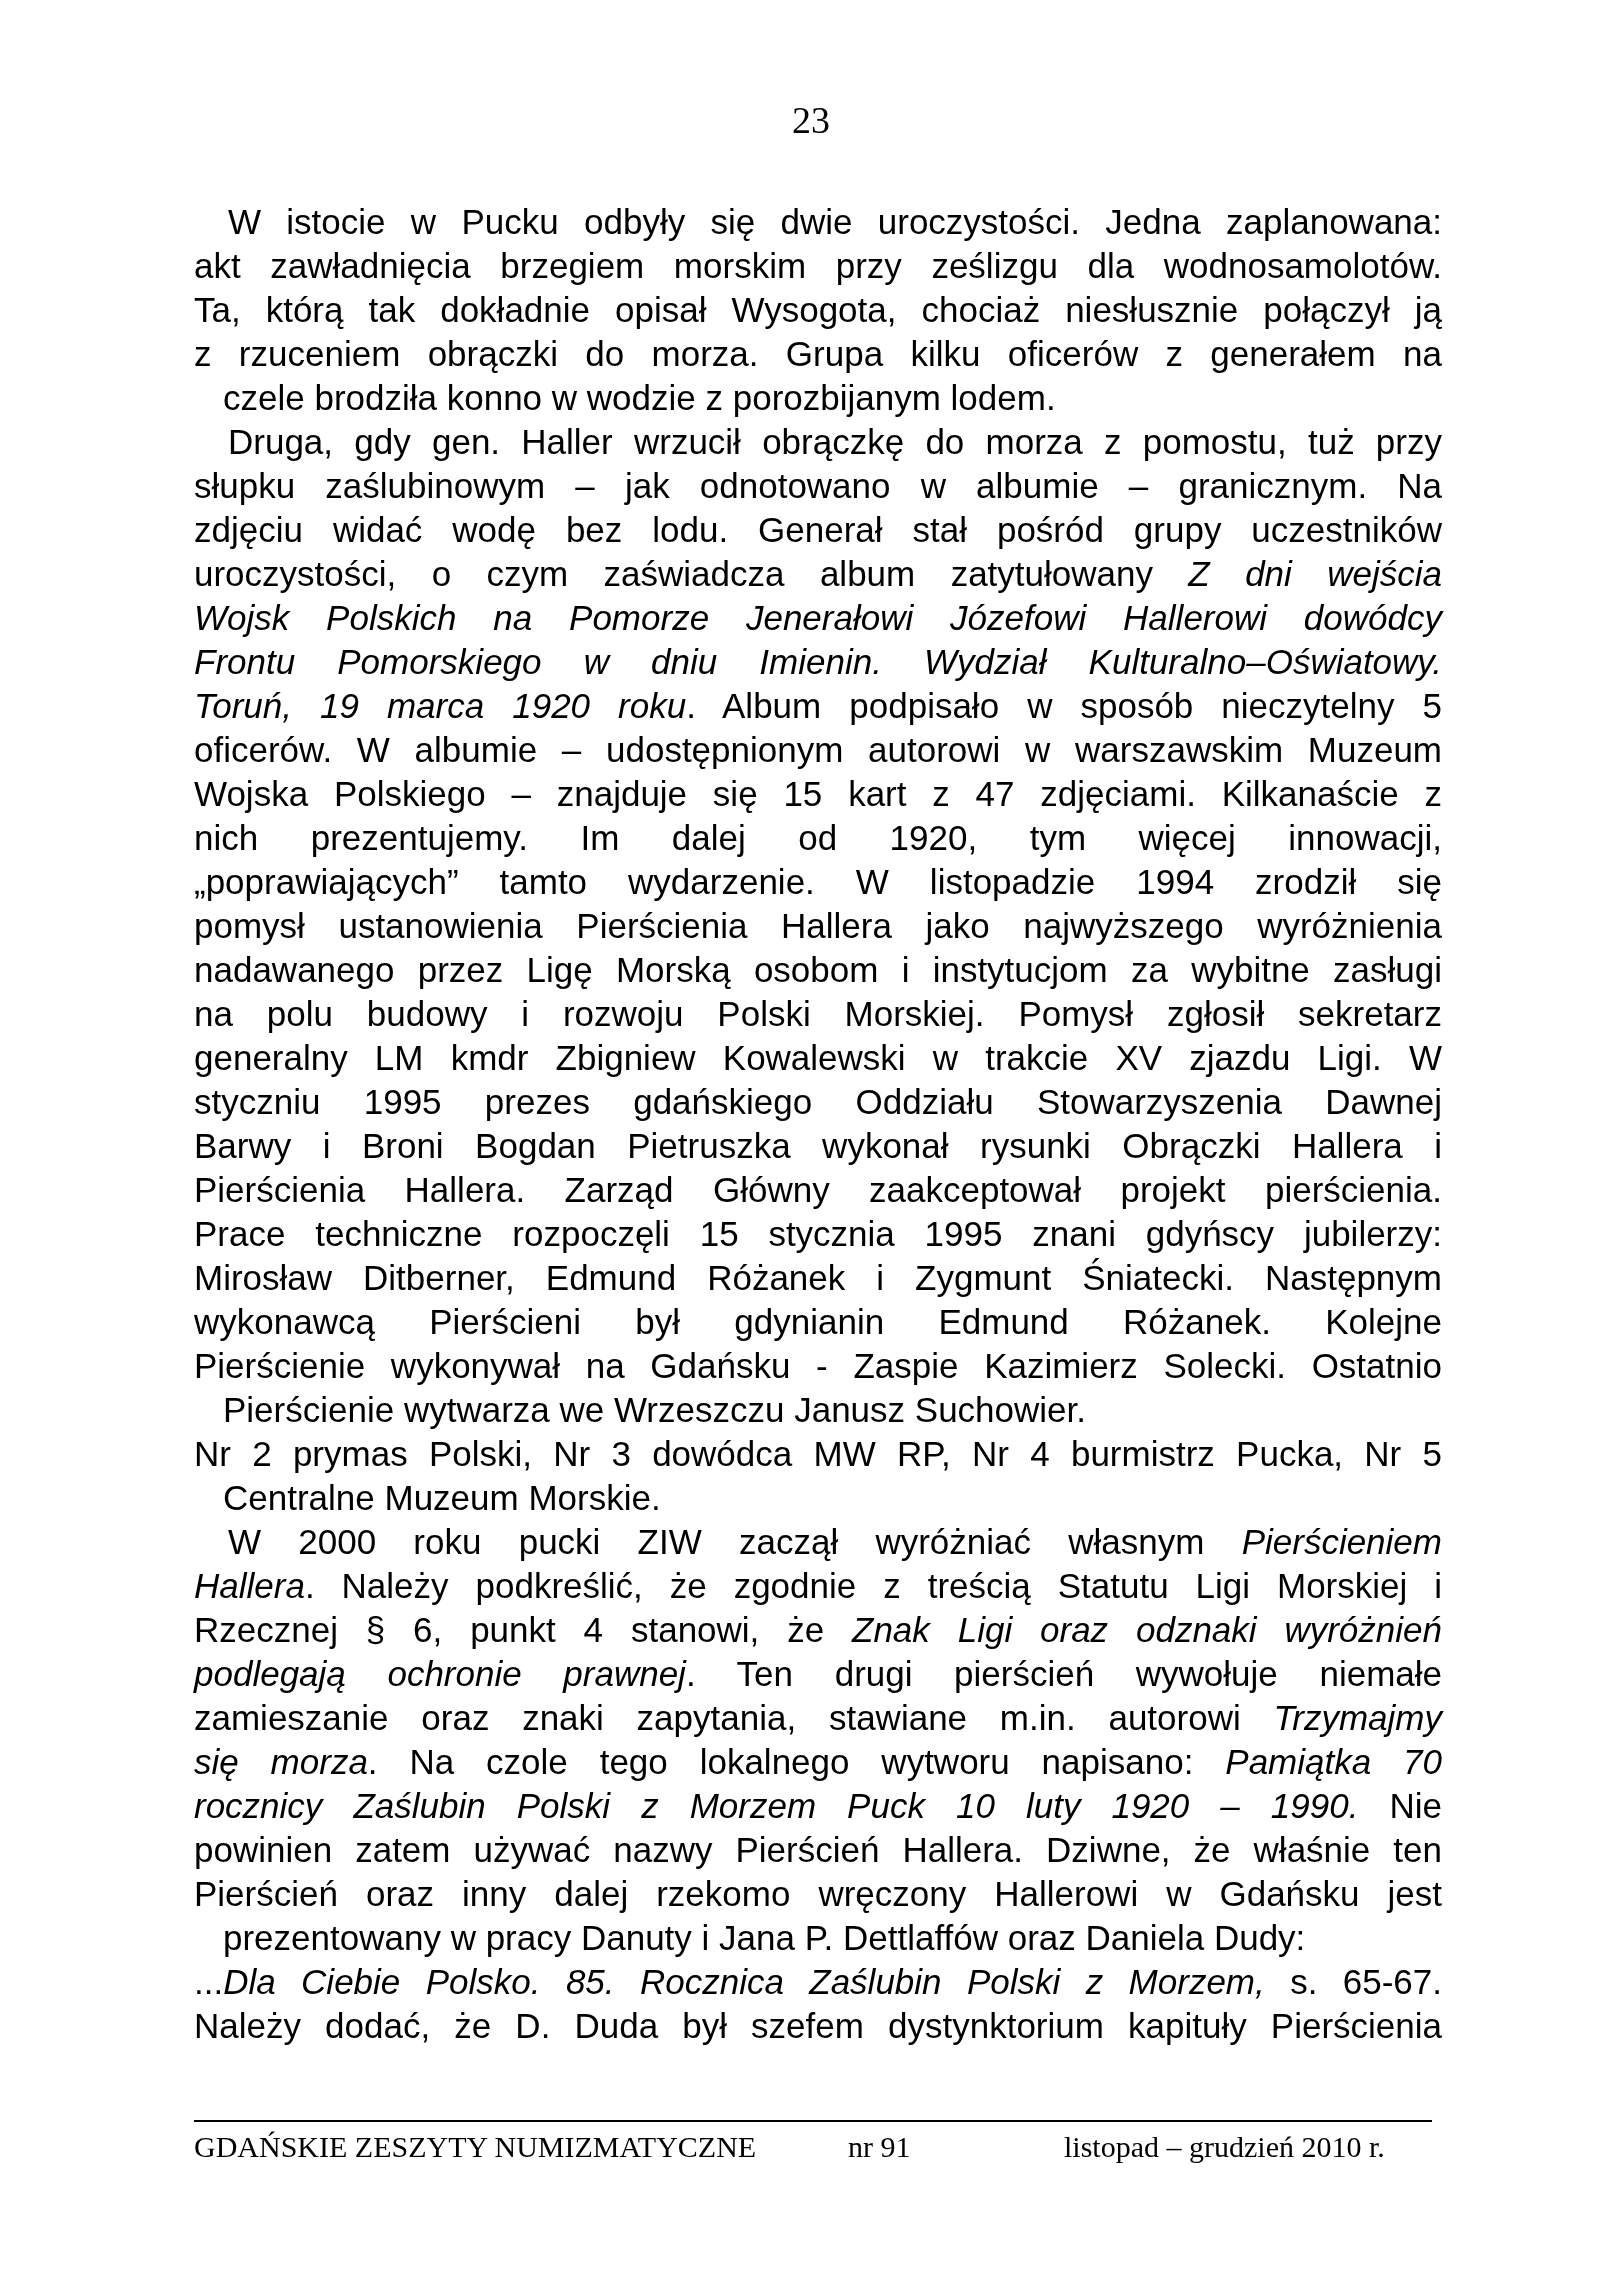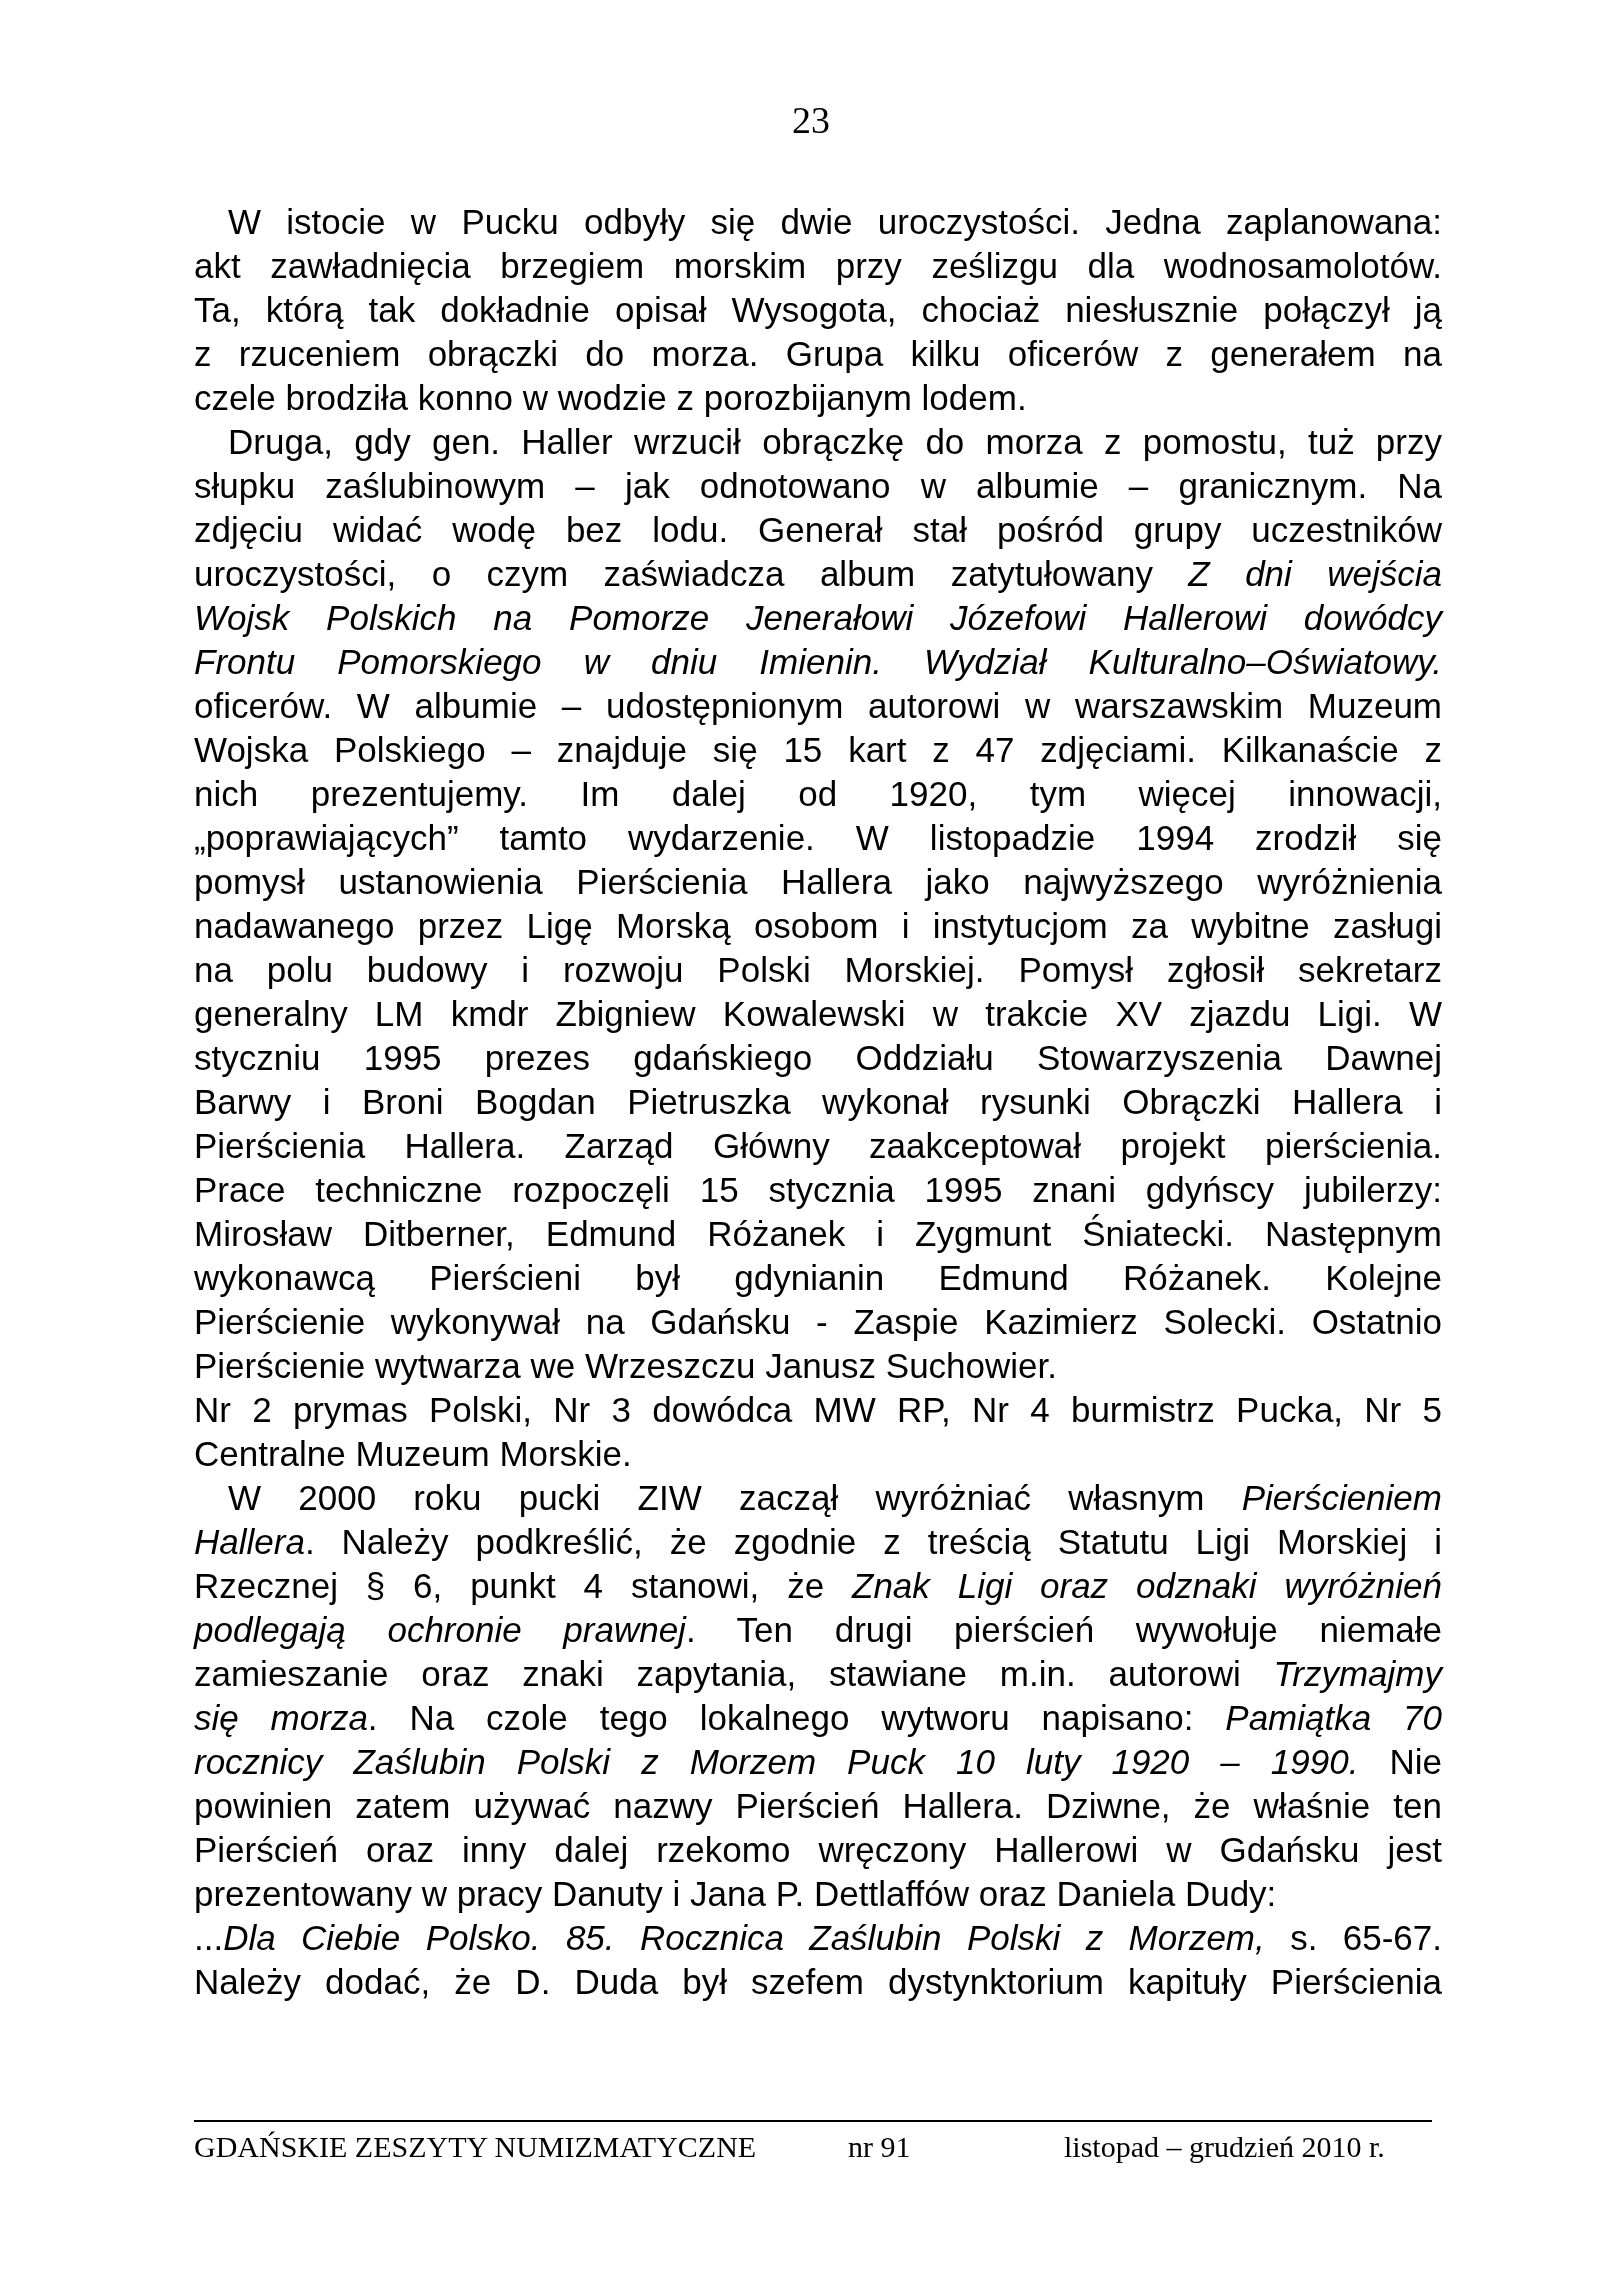--- a/index.html
+++ b/index.html
@@ -6,21 +6,21 @@
   body { width: 1622px; height: 2295px; position: relative; overflow: hidden; color: #000; }
   .page-number {
     position: absolute; top: 98px; left: 0; width: 1622px; text-align: center;
     font-family: "Liberation Serif", serif; font-size: 38px;
   }
   .body-text {
     position: absolute; top: 200px; left: 194px; width: 1248px;
     font-family: "Liberation Sans", sans-serif; font-size: 35px; line-height: 44px;
   }
   .line { display: block; white-space: nowrap; text-align: justify; text-align-last: justify; height: 44px; }
-  .line.last { text-align-last: left; }
+  .line.last { text-align-last: left; margin-left: 29px; }
   .line.indent { padding-left: 34px; }
   .seg-i { font-style: italic; }
   .footer-rule {
     position: absolute; top: 2120px; left: 194px; width: 1238px; height: 0;
     border-top: 2px solid #000;
   }
   .footer {
     position: absolute; top: 2127px; left: 194px; width: 1238px;
     font-family: "Liberation Serif", serif; font-size: 30px; line-height: 39px;
     white-space: nowrap;
@@ -40,20 +40,21 @@
     <span class="line"><span>akt zawładnięcia brzegiem morskim przy ześlizgu dla wodnosamolotów.</span></span>
     <span class="line"><span>Ta, którą tak dokładnie opisał Wysogota, chociaż niesłusznie połączył ją</span></span>
     <span class="line"><span>z rzuceniem obrączki do morza. Grupa kilku oficerów z generałem na</span></span>
     <span class="line last"><span>czele brodziła konno w wodzie z porozbijanym lodem.</span></span>
     <span class="line indent"><span>Druga, gdy gen. Haller wrzucił obrączkę do morza z pomostu, tuż przy</span></span>
     <span class="line"><span>słupku zaślubinowym – jak odnotowano w albumie – granicznym. Na</span></span>
     <span class="line"><span>zdjęciu widać wodę bez lodu. Generał stał pośród grupy uczestników</span></span>
     <span class="line"><span>uroczystości, o czym zaświadcza album zatytułowany </span><span class="seg-i">Z dni wejścia</span></span>
     <span class="line"><span class="seg-i">Wojsk Polskich na Pomorze Jenerałowi Józefowi Hallerowi dowódcy</span></span>
     <span class="line"><span class="seg-i">Frontu Pomorskiego w dniu Imienin. Wydział Kulturalno–Oświatowy.</span></span>
+    <span class="line"><span class="seg-i">Toruń, 19 marca 1920 roku</span><span>. Album podpisało w sposób nieczytelny 5</span></span>
     <span class="line"><span>oficerów. W albumie – udostępnionym autorowi w warszawskim Muzeum</span></span>
     <span class="line"><span>Wojska Polskiego – znajduje się 15 kart z 47 zdjęciami. Kilkanaście z</span></span>
     <span class="line"><span>nich prezentujemy. Im dalej od 1920, tym więcej innowacji,</span></span>
     <span class="line"><span>„poprawiających” tamto wydarzenie.    W listopadzie 1994 zrodził się</span></span>
     <span class="line"><span>pomysł ustanowienia Pierścienia Hallera jako najwyższego wyróżnienia</span></span>
     <span class="line"><span>nadawanego przez Ligę Morską osobom i instytucjom za wybitne zasługi</span></span>
     <span class="line"><span>na polu budowy i rozwoju Polski Morskiej. Pomysł zgłosił sekretarz</span></span>
     <span class="line"><span>generalny LM kmdr Zbigniew Kowalewski w trakcie XV zjazdu Ligi. W</span></span>
     <span class="line"><span>styczniu 1995 prezes gdańskiego Oddziału Stowarzyszenia Dawnej</span></span>
     <span class="line"><span>Barwy i Broni Bogdan Pietruszka wykonał rysunki Obrączki Hallera i</span></span>

